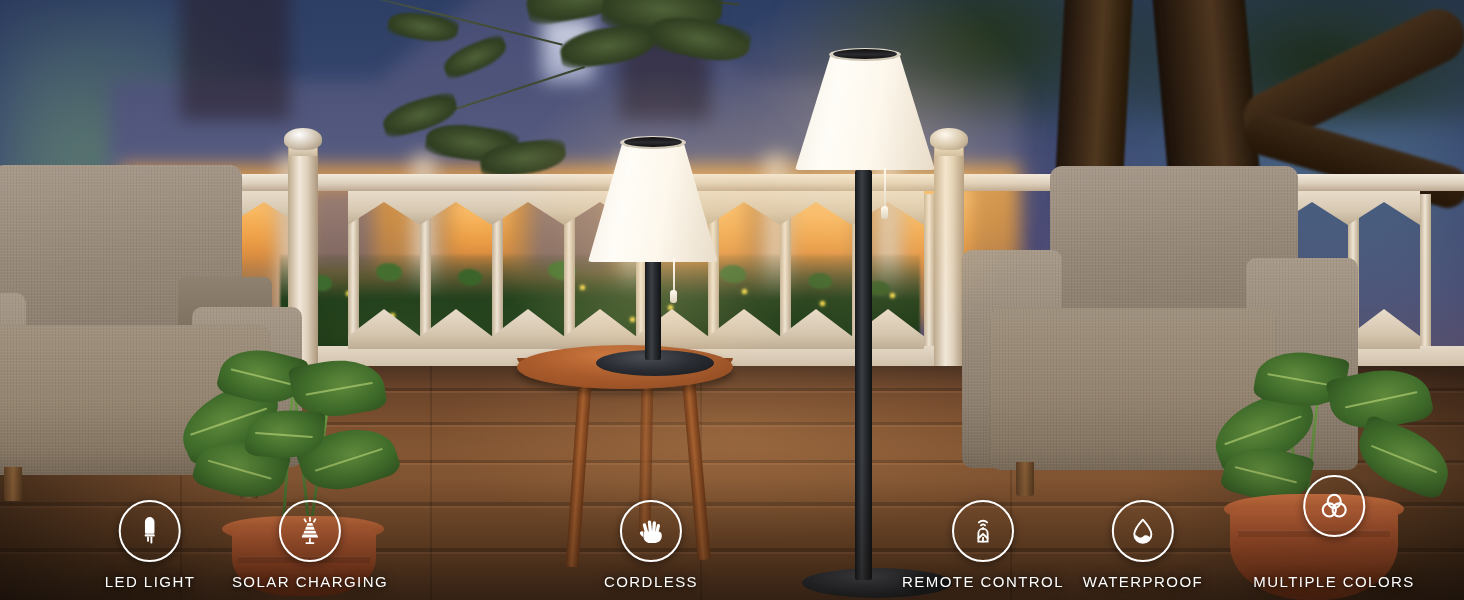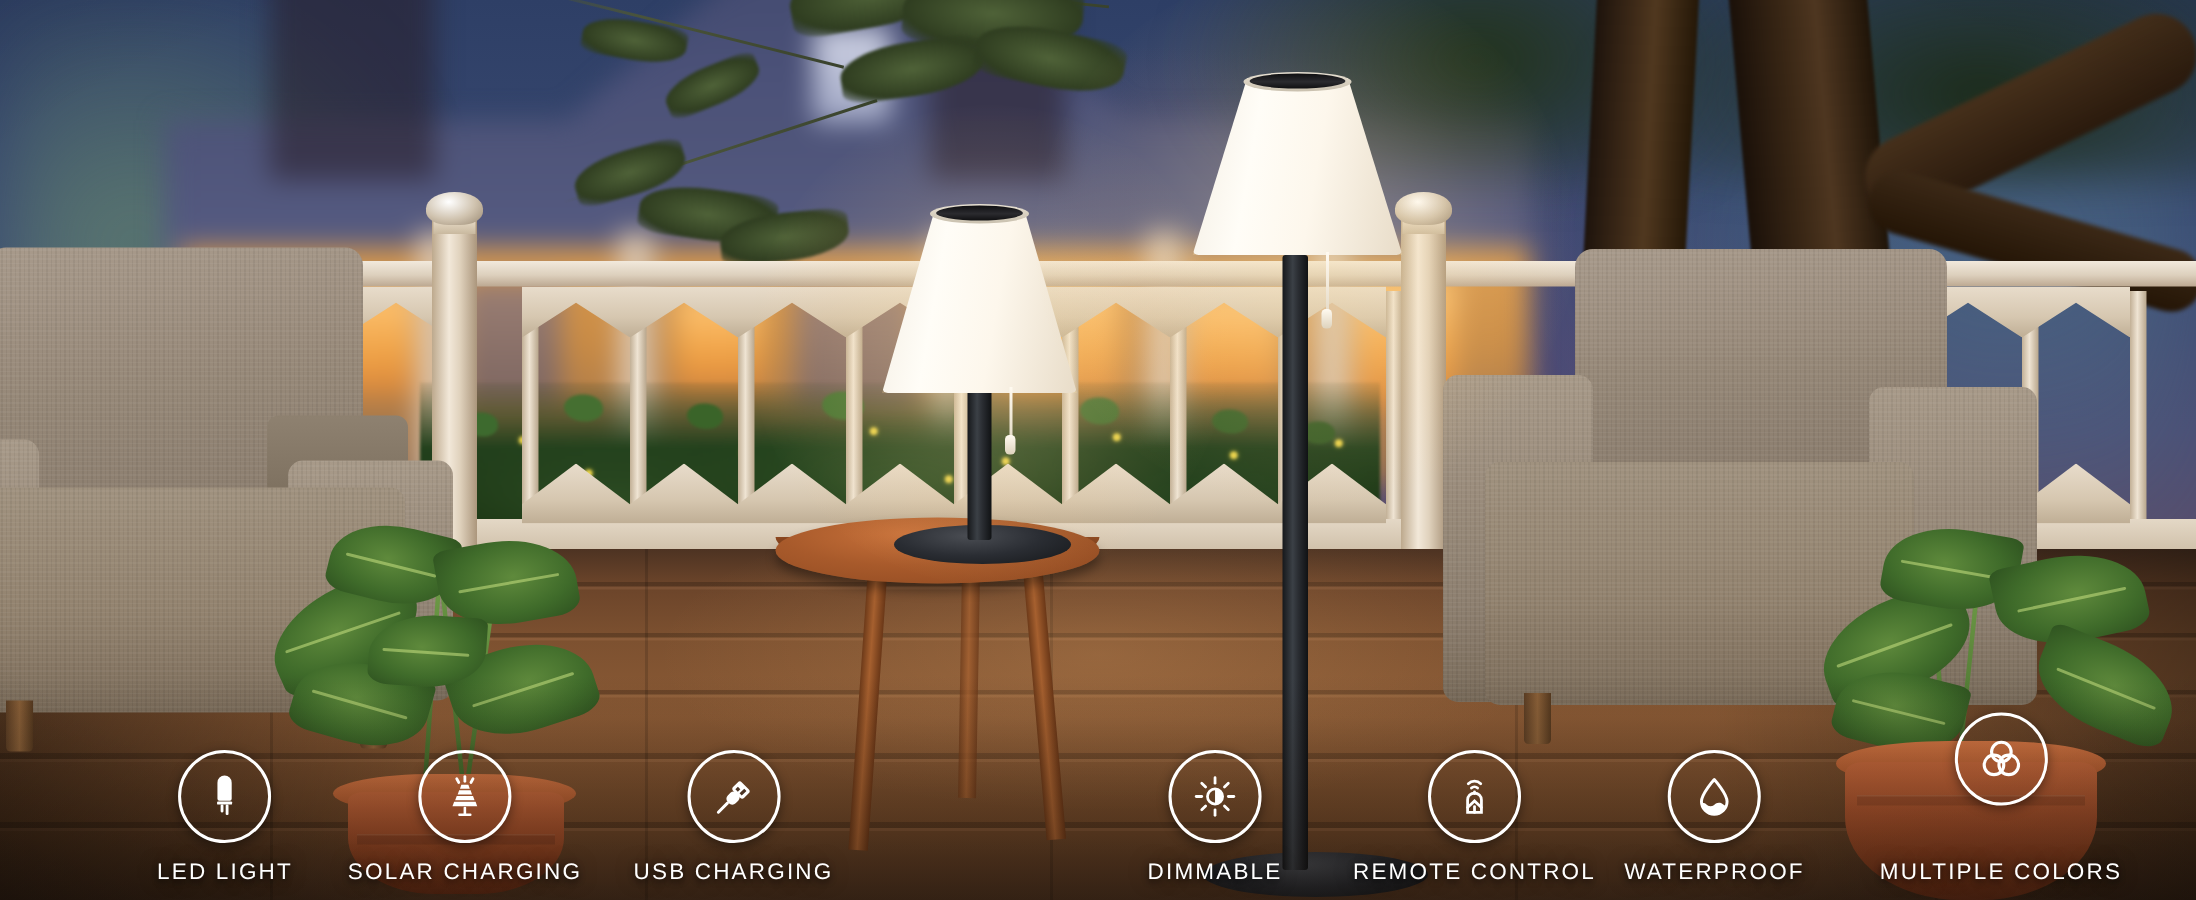--- a/index.html
+++ b/index.html
@@ -659,53 +659,35 @@
         <svg width="30" height="30" viewBox="0 0 24 24" fill="#fff">
           <path d="M8.2 4.6a3.8 3.8 0 0 1 7.6 0v8.6a1 1 0 0 1-1 1H9.2a1 1 0 0 1-1-1z"></path>
           <rect x="8.0" y="14.6" width="8" height="1.7" rx="0.5"></rect>
           <rect x="9.9" y="16.3" width="1.5" height="4.2" rx="0.6"></rect>
           <rect x="12.6" y="16.3" width="1.5" height="5.6" rx="0.6"></rect>
         </svg>
       </div>
       <div class="f-label">LED LIGHT</div>
     </div>
 
-    <div class="feature" style="left: 489px; transform: translateX(-50%); margin-left: 0px;">
+
+    <div class="feature" style="left: 651px; transform: translateX(-50%); margin-left: 0px;">
       <div class="f-circle">
-        <svg width="32" height="32" viewBox="0 0 26 26" fill="none" stroke="#fff" stroke-width="1.6" stroke-linecap="round">
-          <path d="M4.5 21.5 L9.4 16.6"></path>
-          <g fill="#fff" stroke="none" transform="rotate(-45 13 13)">
-            <rect x="8.4" y="10.2" width="7.2" height="6" rx="2.6"></rect>
-            <rect x="14.8" y="9.0" width="6.6" height="8.4" rx="1.6"></rect>
-            <rect x="16.3" y="10.7" width="1.9" height="1.9" fill="#4b3323"></rect>
-            <rect x="16.3" y="13.9" width="3.6" height="1.7" fill="#4b3323"></rect>
-          </g>
+        <svg width="32" height="32" viewBox="0 0 26 26" fill="#fff">
+          <rect x="7.4" y="6.6" width="2.7" height="10" rx="1.35" transform="rotate(-16 8.75 11.6)"></rect>
+          <rect x="10.9" y="4.4" width="2.7" height="12" rx="1.35" transform="rotate(-6 12.25 10.4)"></rect>
+          <rect x="14.1" y="5.0" width="2.7" height="11.4" rx="1.35" transform="rotate(4 15.45 10.7)"></rect>
+          <rect x="17.0" y="7.2" width="2.6" height="9.6" rx="1.3" transform="rotate(13 18.3 12.0)"></rect>
+          <path d="M6.4 13.2c-1.5-.4-2.7.5-2.3 1.8.5 1.5 1.8 2.2 2.8 3.0z"></path>
+          <path d="M7.0 13.4 h11.6 a3.2 3.2 0 0 1 3.2 3.2 v0.6 c0 3.2-2.8 5.6-6.4 5.6h-2.6c-3.3 0-5.8-2.2-5.8-5.2z"></path>
         </svg>
       </div>
-      <div class="f-label">USB CHARGING</div>
-    </div>
-
-
-    <div class="feature" style="left: 810px; transform: translateX(-50%); margin-left: 0px;">
-      <div class="f-circle">
-        <svg width="32" height="32" viewBox="0 0 26 26" fill="none" stroke="#fff" stroke-width="1.5" stroke-linecap="round">
-          <circle cx="13" cy="13" r="4.1"></circle>
-          <path d="M13 8.9 a4.1 4.1 0 0 1 0 8.2 z" fill="#fff" stroke="none"></path>
-          <path d="M13 2.8v3.0"></path>
-          <path d="M13 20.2v3.0"></path>
-          <path d="M2.8 13h3.0"></path>
-          <path d="M20.2 13h3.0"></path>
-          <path d="M5.8 5.8l2.1 2.1"></path>
-          <path d="M18.1 18.1l2.1 2.1"></path>
-          <path d="M20.2 5.8l-2.1 2.1"></path>
-          <path d="M7.9 18.1l-2.1 2.1"></path>
-        </svg>
-      </div>
-      <div class="f-label">DIMMABLE</div>
-    </div>
+      <div class="f-label">CORDLESS</div>
+    </div>
+
 
     <div class="feature" style="left: 971px; transform: translateX(-50%); margin-left: 12px;">
       <div class="f-circle">
         <svg width="30" height="30" viewBox="0 0 26 26" fill="none" stroke="#fff" stroke-width="1.6" stroke-linecap="round">
           <path d="M9.4 5.6a5.1 5.1 0 0 1 7.2 0"></path>
           <path d="M11.2 8.1a2.6 2.6 0 0 1 3.6 0"></path>
           <path d="M13 10.3v1.0"></path>
           <path d="M9.0 22.2V15.0a4.0 4.0 0 0 1 8.0 0v7.2z"></path>
           <path d="M13 22.2v-3.4"></path>
           <path d="M9.0 19.3 L13 15.6 L17 19.3"></path>

